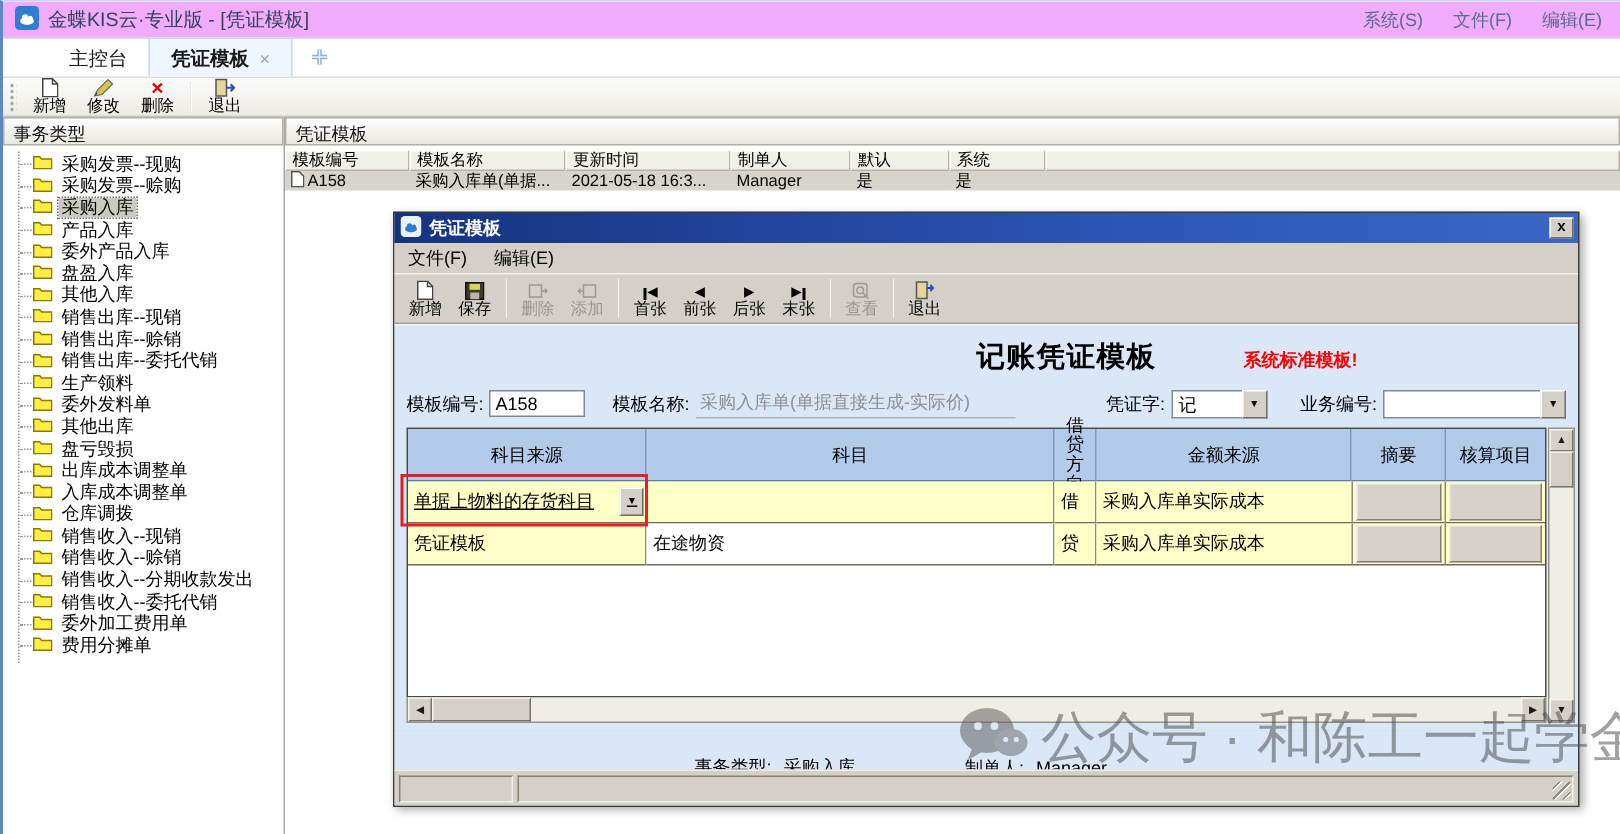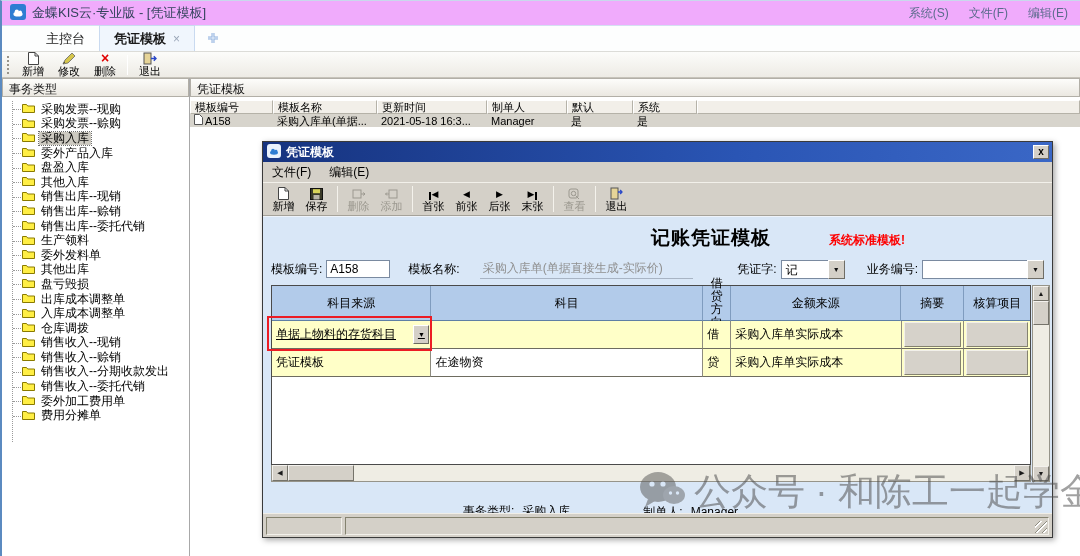--- a/index.html
+++ b/index.html
@@ -63,21 +63,21 @@
   .dsep { width:1px; height:26px; background:#a09d94; border-right:1px solid #f4f2ec; margin:0 4px; }
   .nav-glyph { font-size:9px; line-height:11px; color:#000; }
   .nav-bar { display:inline-block; width:2px; height:8px; background:#000; }
 
   .dlg-content { flex:1; background:#d9e7f7; border-top:1px solid #eef3fa; position:relative; }
   .dlg-heading { position:absolute; left:388px; top:8px; font-size:19px; font-weight:bold; letter-spacing:1px; }
   .dlg-note { position:absolute; left:566px; top:15px; color:#fe0000; font-weight:bold; font-size:12px; }
   .dlg-fields { position:absolute; left:8px; right:8px; top:41px; height:22px; display:flex; align-items:center; font-size:12px; }
   .fld-label { white-space:nowrap; }
   .fld-input { width:64px; height:18px; border:1px solid #7a8aa0; background:#fff; font-size:12px; padding:1px 3px; margin-left:4px; font-family:"Liberation Sans","DejaVu Sans",sans-serif; }
-  .fld-name-value { color:#8f8f8f; border-bottom:1px solid #a8b4c4; padding:1px 30px 1px 3px; margin-left:20px; white-space:nowrap; }
+  .fld-name-value { color:#8f8f8f; border-bottom:1px solid #a8b4c4; padding:1px 30px 1px 3px; margin-left:4px; white-space:nowrap; }
   .combo { display:flex; height:19px; margin-left:4px; }
   .combo-text { background:#fff; border:1px solid #7a8aa0; border-right:none; padding:1px 4px; flex:1; white-space:nowrap; }
   .combo-btn { width:17px; background:#d4d0c8; border:1px solid; border-color:#fff #6f6d65 #6f6d65 #fff; display:flex; align-items:center; justify-content:center; font-size:7px; color:#111; }
   .combo-word { width:64px; } .combo-biz { width:122px; }
   .ml-a { margin-left:84px; } .ml-b { margin-left:22px; } .ml-c { margin-left:18px; }
 
   
   .grid-region { position:absolute; left:8px; top:68px; width:779px; height:197px; }
   .grid-white { position:absolute; left:0; top:0; width:760px; height:180px; background:#fff; border:1px solid #4a4a4a; }
   .vrow { display:flex; }
@@ -214,20 +214,26 @@
             <span class="tree-label">采购发票--赊购</span>
           </li>
 
           <li class="selected">
             <span><svg width="13" height="10">
                 <path d="M0.5 1.5 h4 l1.2 1.5 h6.8 v6.5 h-12 z" fill="#ffee44" stroke="#8a7a00"></path>
               </svg></span>
             <span class="tree-label">采购入库</span>
           </li>
 
+          <li>
+            <span><svg width="13" height="10">
+                <path d="M0.5 1.5 h4 l1.2 1.5 h6.8 v6.5 h-12 z" fill="#ffee44" stroke="#8a7a00"></path>
+              </svg></span>
+            <span class="tree-label">产品入库</span>
+          </li>
 
           <li>
             <span><svg width="13" height="10">
                 <path d="M0.5 1.5 h4 l1.2 1.5 h6.8 v6.5 h-12 z" fill="#ffee44" stroke="#8a7a00"></path>
               </svg></span>
             <span class="tree-label">委外产品入库</span>
           </li>
 
           <li>
             <span><svg width="13" height="10">

